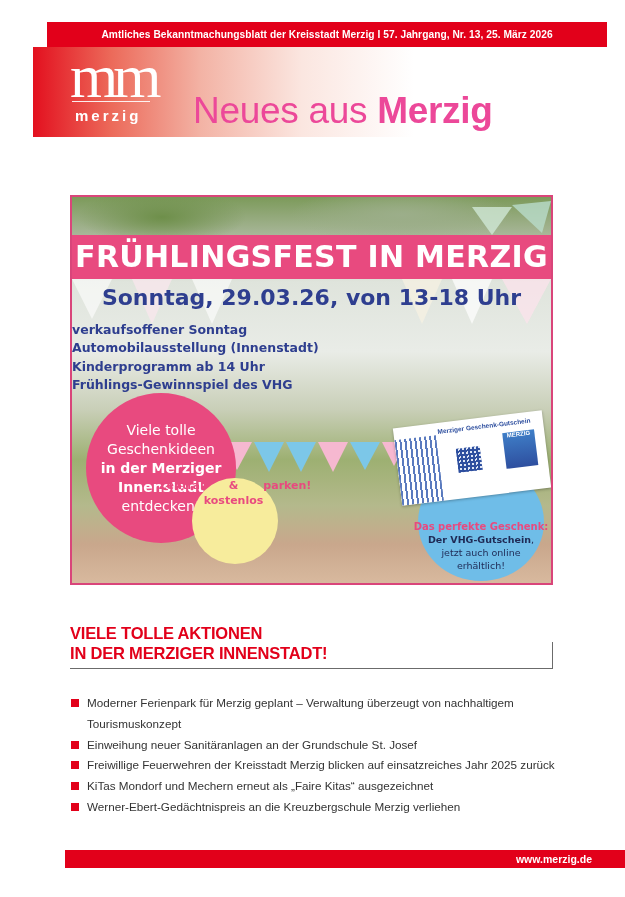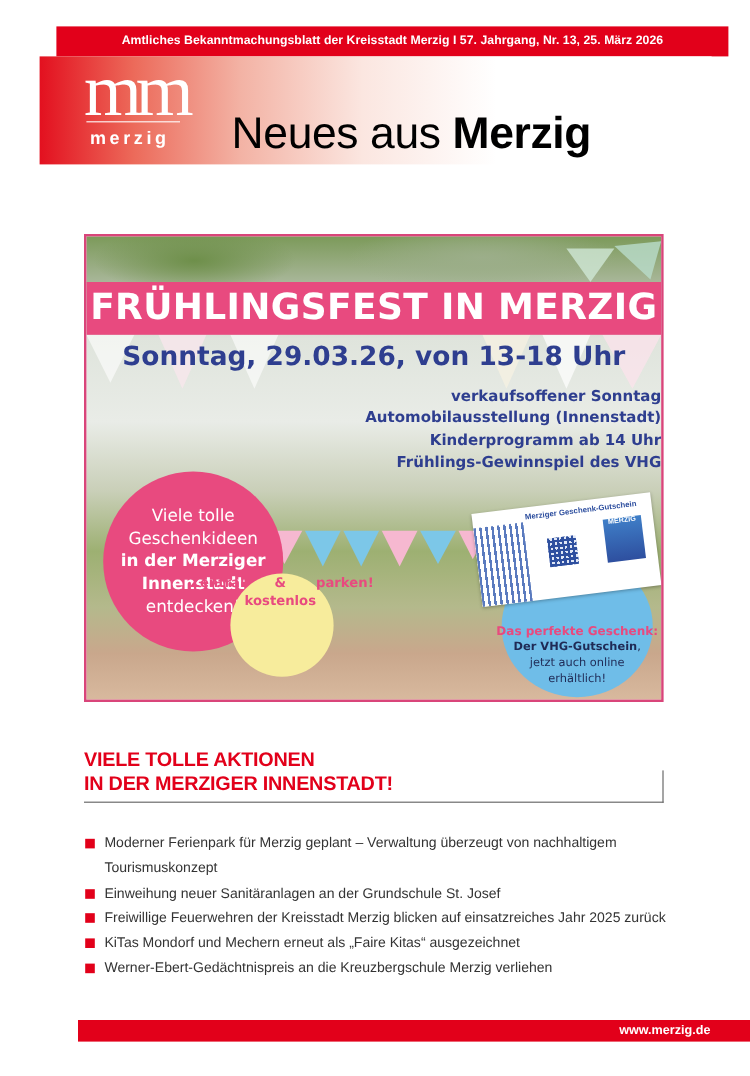--- a/index.html
+++ b/index.html
@@ -22,21 +22,21 @@
     letter-spacing:-5px;
   }
   .logo-word {
     position:absolute; left:75px; top:107px; color:#fff; font-weight:bold; font-size:15px;
     letter-spacing:3px;
   }
   .logo-rule {
     position:absolute; left:72px; top:101px; width:78px; height:1px; background:rgba(255,255,255,0.9);
   }
   .title {
-    position:absolute; left:193px; top:90px; font-size:37px; color:#000000; white-space:nowrap;
+    position:absolute; left:193px; top:90px; font-size:37px; color:#ec4899; white-space:nowrap;
     letter-spacing:-0.3px;
   }
   .title b { font-weight:bold; }
 
   
   .poster {
     position:absolute; left:70px; top:195px; width:479px; height:386px;
     border:2px solid #d9457a; overflow:hidden;
     background:
       radial-gradient(ellipse 120px 40px at 90px 20px, #6e8f4a 0%, transparent 70%),
@@ -47,21 +47,21 @@
   .poster-band {
     position:absolute; left:0; top:38px; width:100%; height:44px; background:#e84a7f;
     color:#fff; font-size:30px; font-weight:bold; text-align:center; line-height:44px;
     font-family:"DejaVu Sans", sans-serif; letter-spacing:0.3px;
   }
   .poster-date {
     position:absolute; left:0; top:88px; width:100%; text-align:center; color:#2e3e8f;
     font-weight:bold; font-size:22px; font-family:"DejaVu Sans", sans-serif;
   }
   .poster-lines {
-    position:absolute; left:0; top:124px; width:100%; text-align:right; color:#2e3e8f;
+    position:absolute; left:0; top:124px; width:100%; text-align:left; color:#2e3e8f;
     font-weight:bold; font-size:12.5px; line-height:18.3px; font-family:"DejaVu Sans", sans-serif;
   }
   .circle-pink {
     position:absolute; left:14px; top:196px; width:150px; height:150px; border-radius:50%;
     background:#e84a7f; color:#fff; text-align:center; display:flex; flex-direction:column;
     justify-content:center; font-size:14px; line-height:19px; font-family:"DejaVu Sans", sans-serif;
   }
   .circle-pink .b { font-weight:bold; }
   .circle-yellow {
     position:absolute; left:120px; top:281px; width:86px; height:86px; border-radius:50%;

